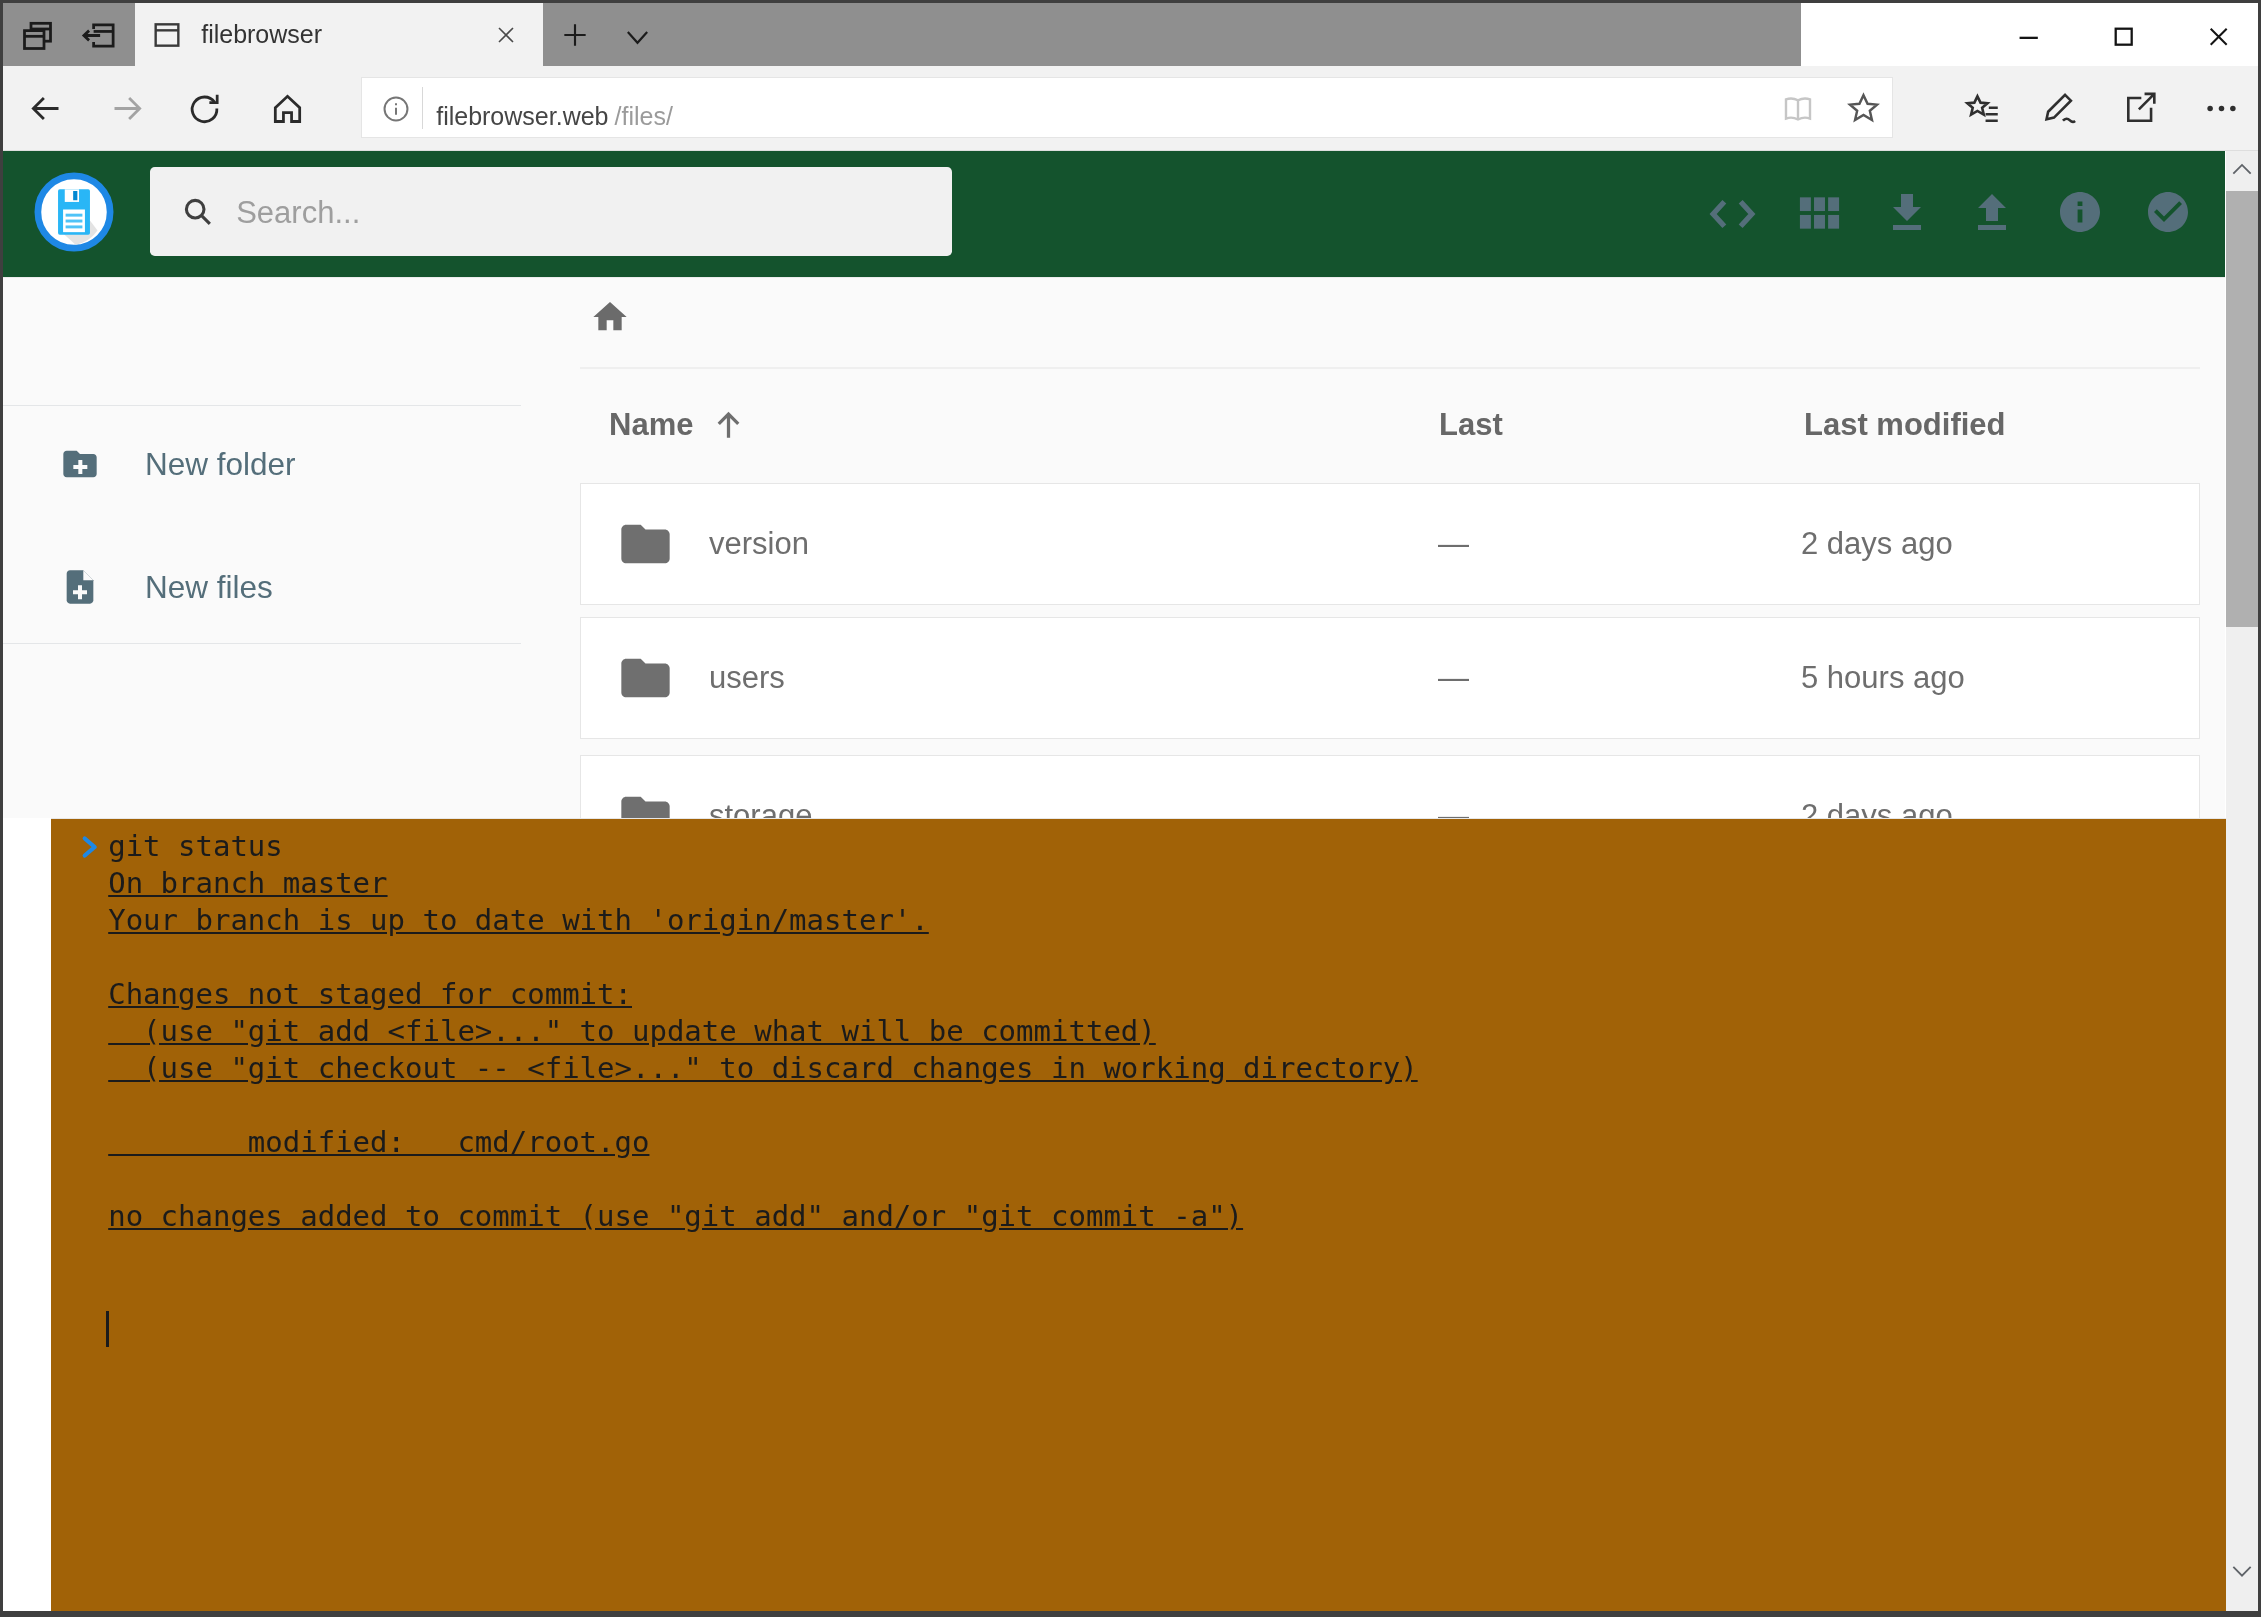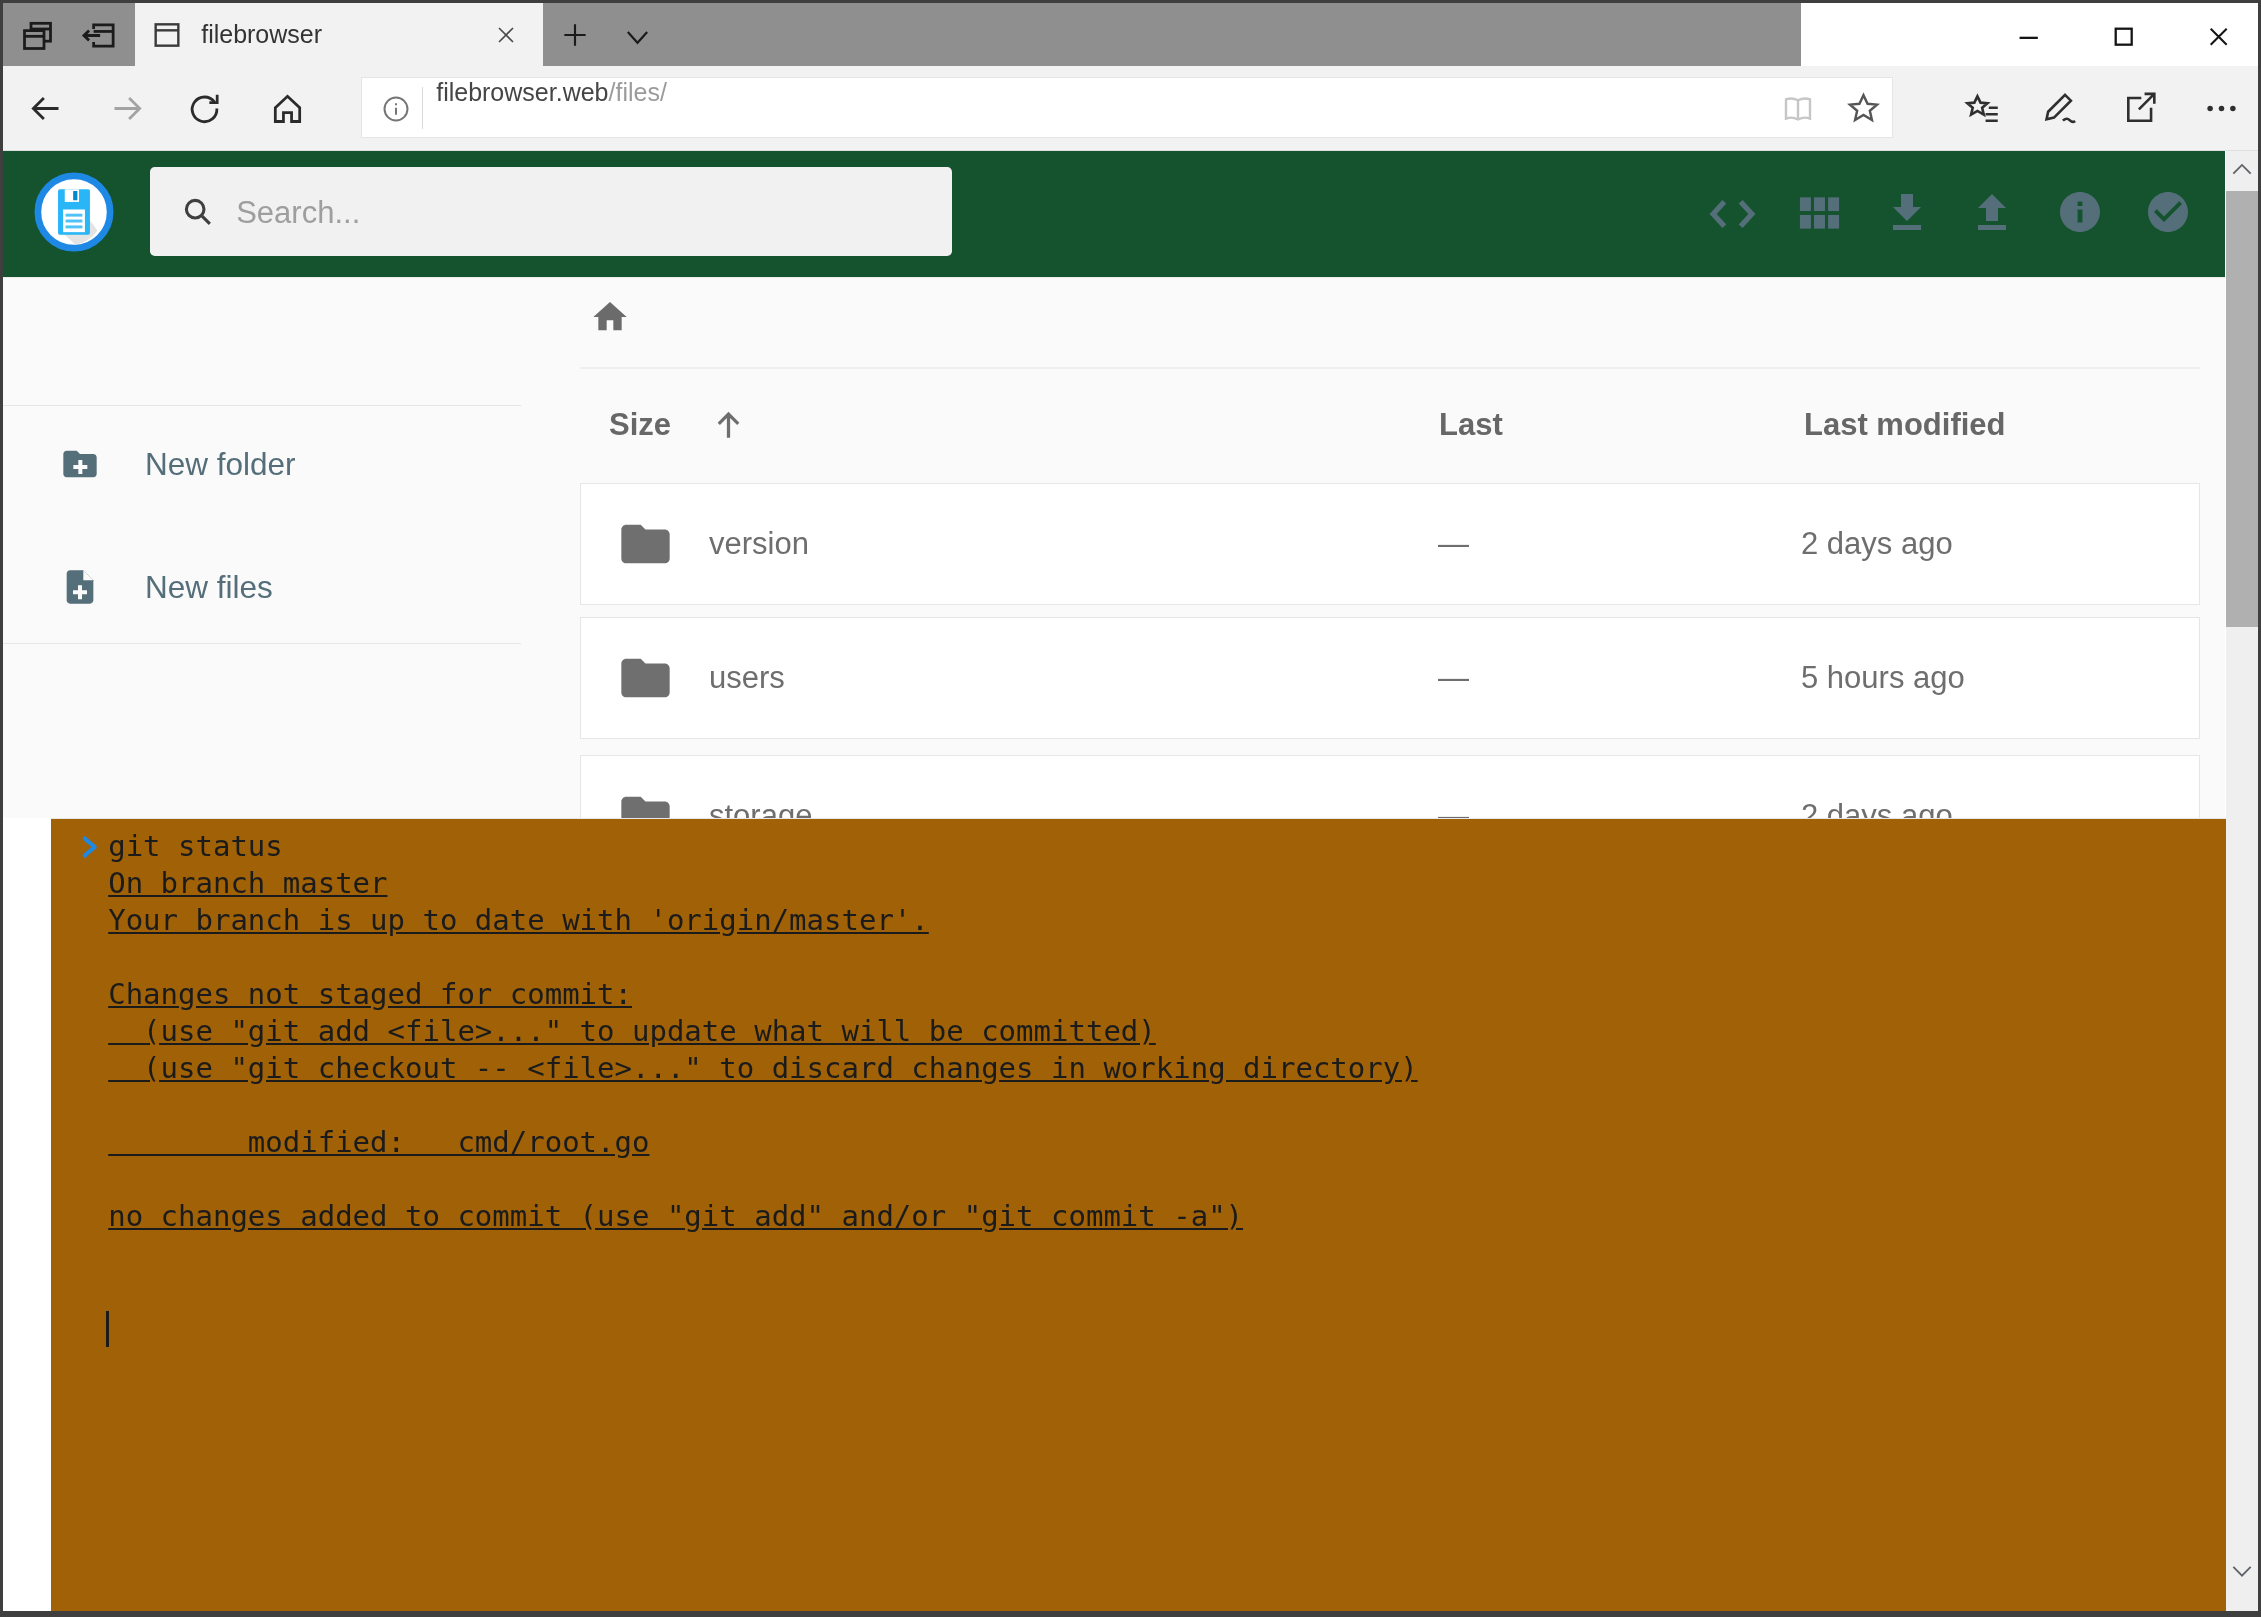--- a/index.html
+++ b/index.html
@@ -21,21 +21,21 @@
        display:flex;align-items:center;}
   .tab-title{font-size:25px;color:#333;margin-left:18px;}
   .tab-close{position:absolute;left:359px;top:19.4px;color:#4a4a4a;}
   .winbtn{position:absolute;top:19.4px;color:#141414;}
 
   
   .navbar{left:3.2px;top:66px;width:2255px;height:85px;background:#f2f2f2;border-bottom:0.8px solid #dedede;box-sizing:border-box;}
   .navic{position:absolute;top:22.6px;color:#2b2b2b;}
   .addressbar{position:absolute;left:358px;top:11.3px;width:1532px;height:61px;background:#fff;border:0.8px solid #e5e5e5;box-sizing:border-box;}
   .addr-sep{position:absolute;left:60px;top:9px;width:0.8px;height:42px;background:#d8d8d8;}
-  .addr-text{position:absolute;left:74px;top:0;height:60px;display:flex;font-size:25px;}
+  .addr-text{position:absolute;left:74px;top:8px;height:60px;display:flex;align-items:center;font-size:25px;gap:6px;}
   .addr-host{color:#454545;}
   .addr-path{color:#9b9b9b;}
 
   
   .appheader{left:3.2px;top:151px;width:2222px;height:127px;background:#14532d;border-bottom:0.8px solid #ececec;box-sizing:border-box;}
   .searchbox{position:absolute;left:147px;top:16px;width:802px;height:89px;background:#f1f1f1;border-radius:4.8px;}
   .searchbox input{position:absolute;left:84px;top:0;width:686px;height:89px;border:none;background:transparent;outline:none;
                    font-family:"Liberation Sans",sans-serif;font-size:31px;color:#444;}
   .searchbox input::placeholder{color:#9e9e9e;}
   .toolic{position:absolute;top:37px;color:#546e7a;}
@@ -303,21 +303,21 @@
 
 
   <div class="abs" style="left:0;top:278px;width:2226px;height:540px">
     <span class="crumb-home">
       <svg width="40" height="40" viewBox="0 0 24 24" fill="currentColor">
         <path d="M10 20v-6h4v6h5v-8h3L12 3 2 12h3v8z"></path>
       </svg>
     </span>
     <div class="main-div"></div>
 
-    <span class="thead" style="left:609px">Size</span>
+    <span class="thead" style="left:609px">Name</span>
     <span class="sort-ic">
       <svg width="39" height="39" viewBox="0 0 24 24" fill="none" stroke="currentColor" stroke-width="2">
         <path d="M12 19.5V5.5M6 11l6-6 6 6"></path>
       </svg>
     </span>
     <span class="thead" style="left:1439px;font-weight:bold">Last</span>
     <span class="thead" style="left:1804px">Last modified</span>
 
     <div class="filerow" style="top:205px">
       <span class="fic">

